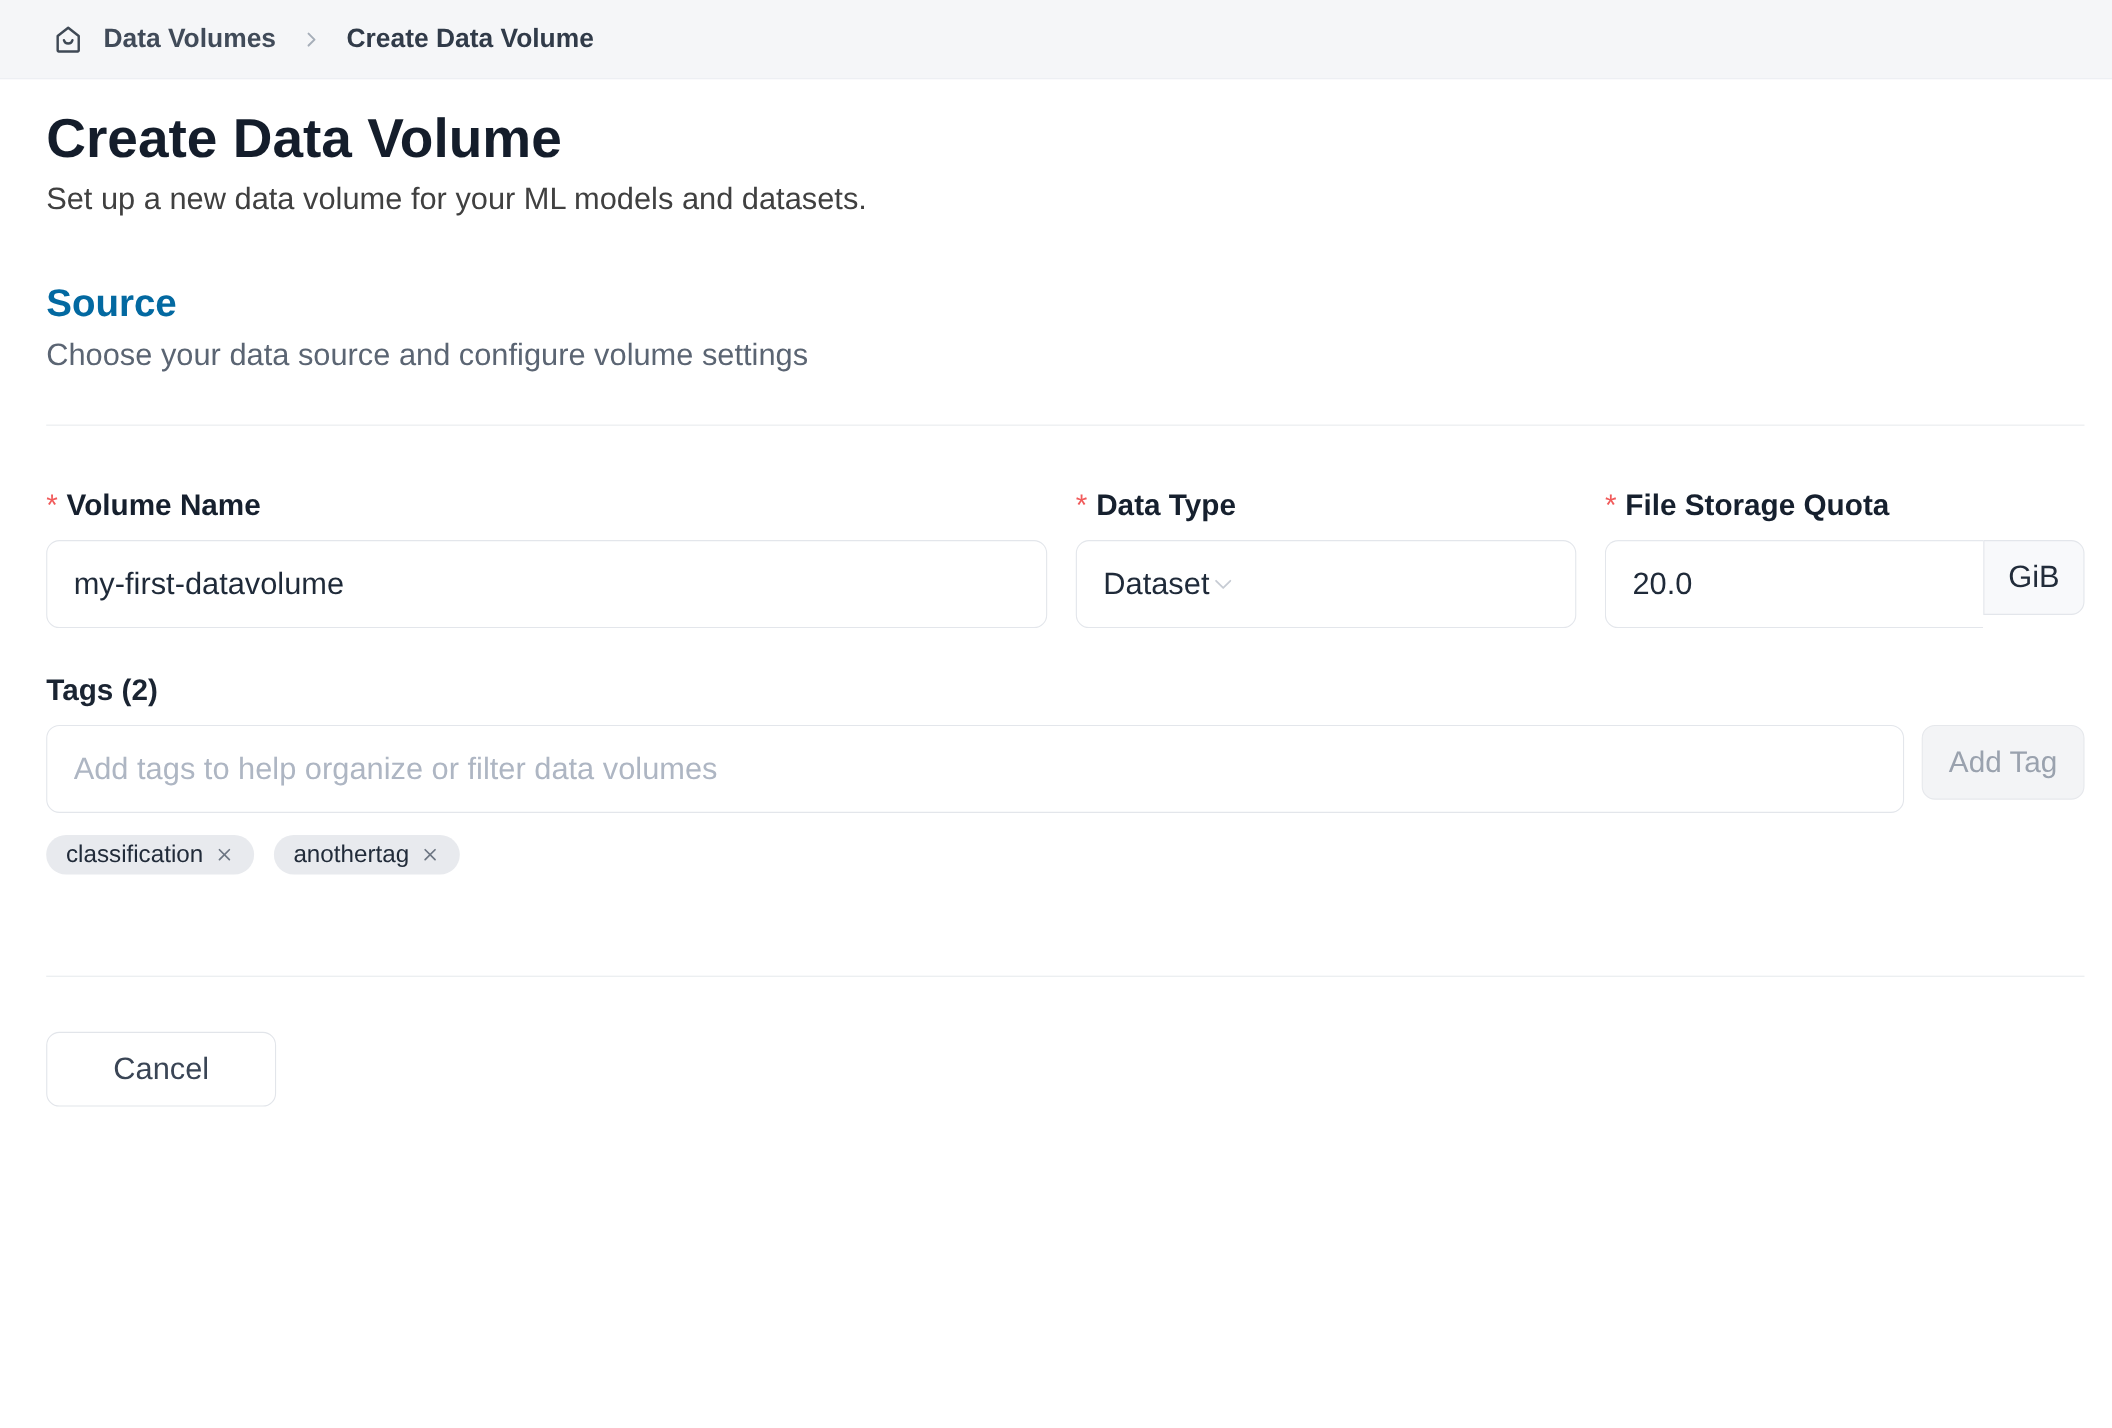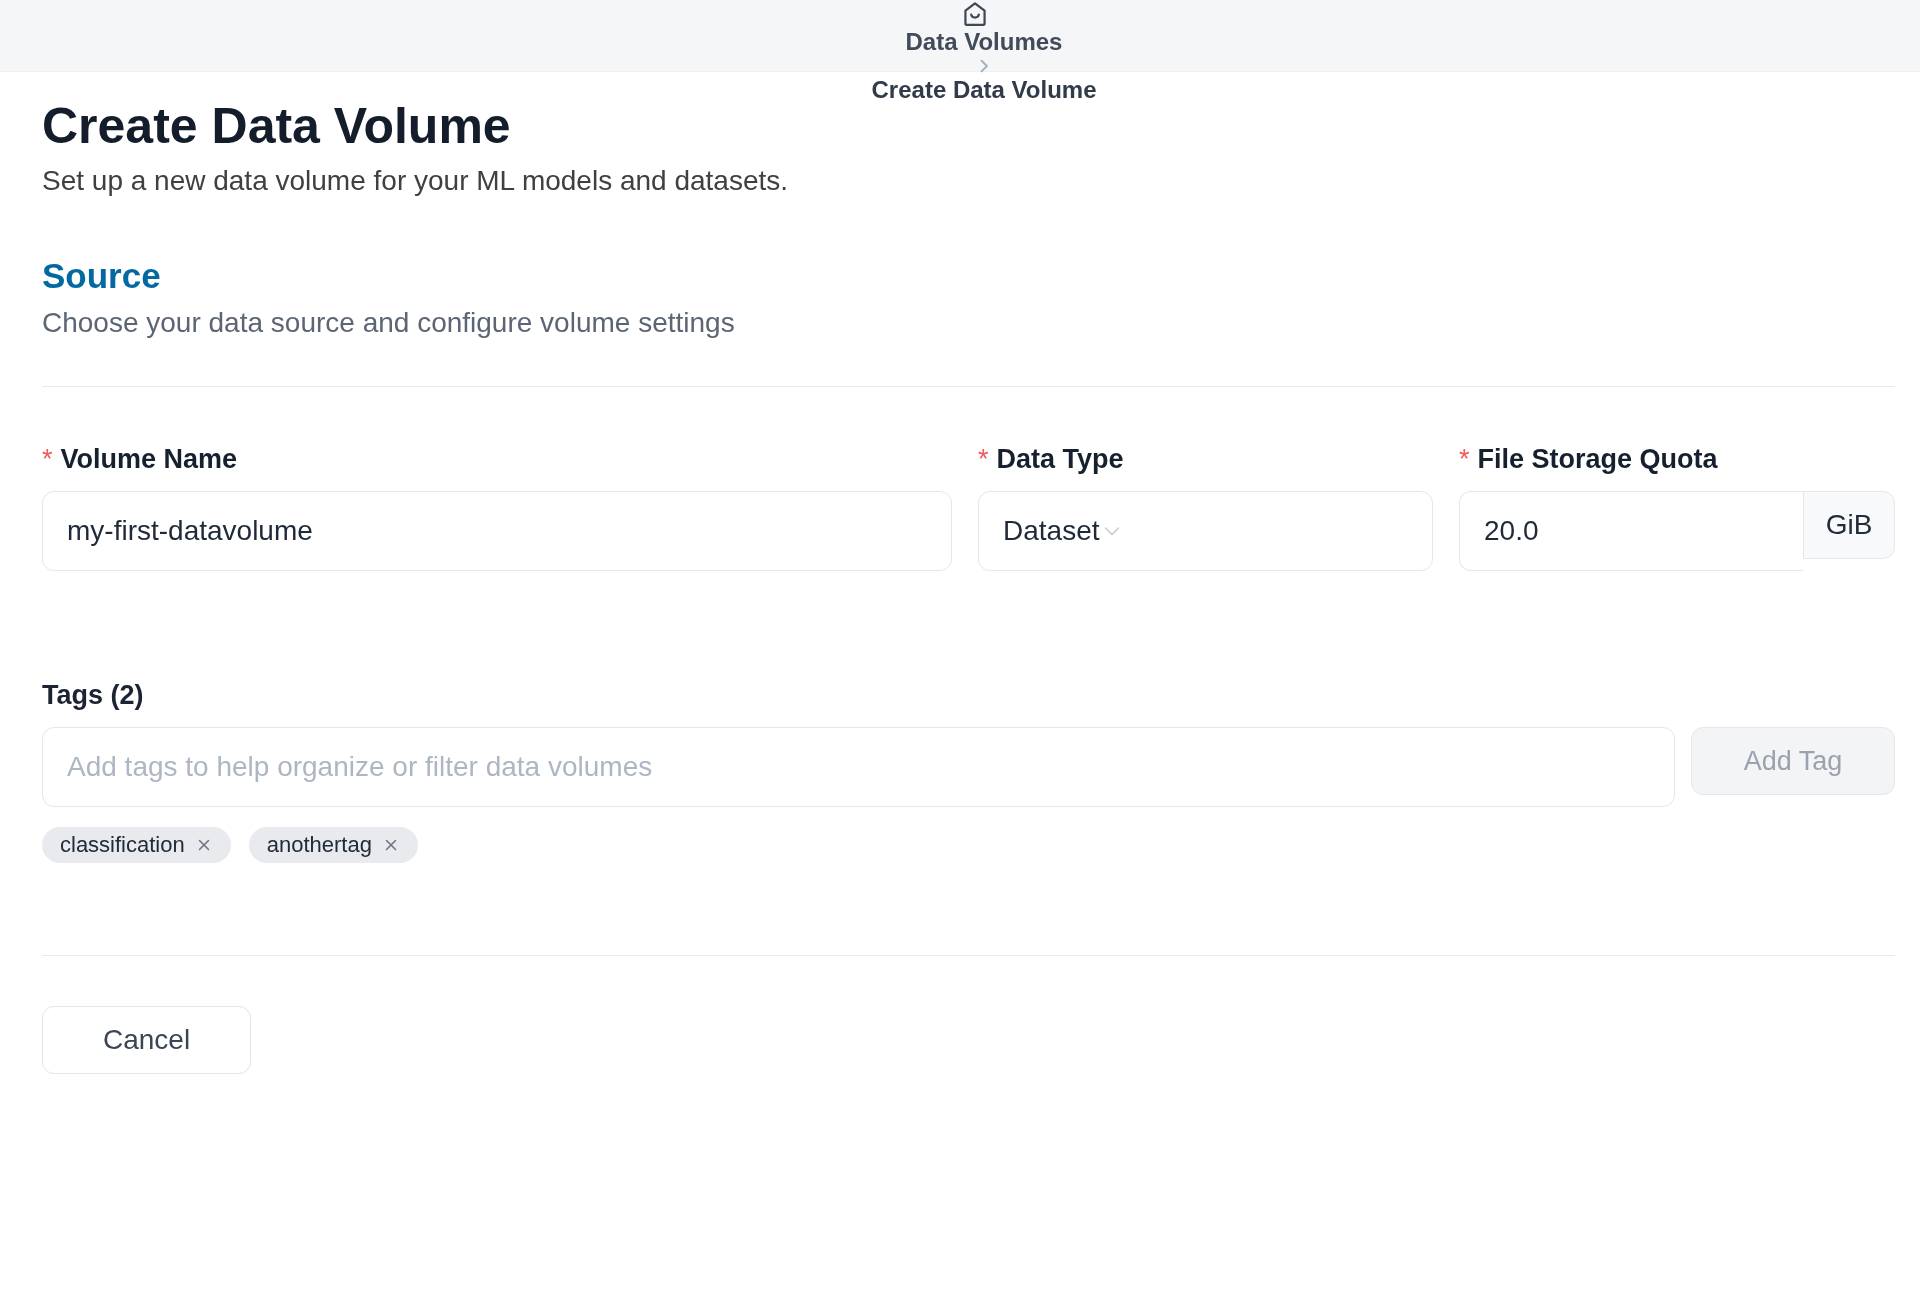--- a/index.html
+++ b/index.html
@@ -12,21 +12,20 @@
     overflow: hidden;
   }
 
   
   .crumbbar {
     height: 72px;
     background: #f5f6f8;
     border-bottom: 1px solid #edeff2;
     display: flex; align-items: center;
     padding-left: 48px;
-    flex-direction: column;
   }
   .crumb-home { display: flex; align-items: center; margin-right: 18px; cursor: pointer; }
   .crumb { font-size: 24px; font-weight: 600; color: #414b59; cursor: pointer; }
   .crumb.current { color: #313b49; cursor: default; }
   .crumb-sep { display: flex; align-items: center; margin: 0 22px; }
 
   
   .page { padding: 0 25px 0 42px; }
 
   .page-title { margin: 26px 0 0; font-size: 50px; line-height: 56px; font-weight: 700; color: #141d2b; }
@@ -72,26 +71,26 @@
     width: 92px; height: 68px;
     border: 1px solid #e3e6eb;
     border-radius: 0 12px 12px 0;
     background: #f8f9fb;
     display: flex; align-items: center; justify-content: center;
     font-size: 28px; color: #222c3a;
   }
   .field-hint { margin-top: 10px; font-size: 27px; color: #b6bdc8; }
 
   
-  .tags-label { margin-top: 108px; font-size: 27px; line-height: 32px; font-weight: 600; color: #1a2432; }
+  .tags-label { margin-top: 40px; font-size: 27px; line-height: 32px; font-weight: 600; color: #1a2432; }
   .tags-row { margin-top: 16px; display: flex; }
   .tags-input { flex: 1; margin-right: 16px; }
   .tags-input::placeholder { color: #aeb6c3; opacity: 1; }
   .add-tag-btn {
-    width: 204px; height: 68px;
+    width: 148px; height: 68px;
     background: #f3f4f6;
     border: 1px solid #e6e8ec;
     border-radius: 12px;
     font-family: "Liberation Sans", sans-serif;
     font-size: 27px; color: #9aa2ae;
     cursor: pointer;
   }
   .chips { margin-top: 20px; display: flex; gap: 18px; }
   .chip {
     height: 36px;

